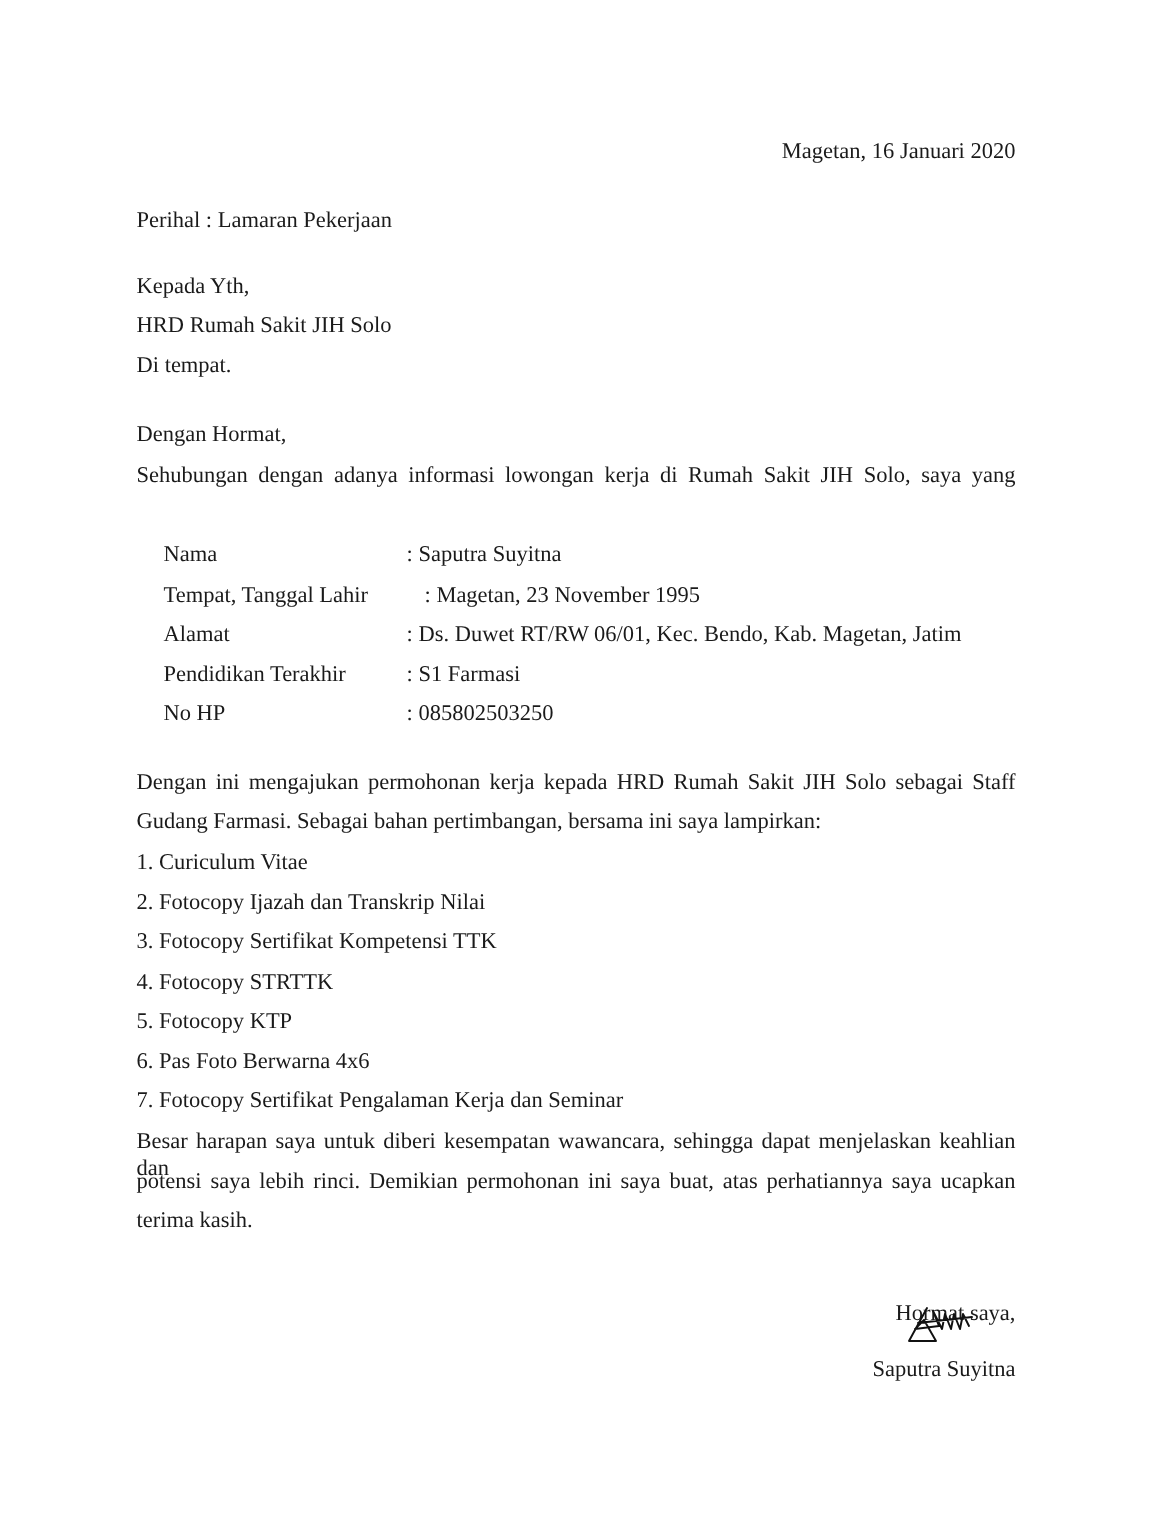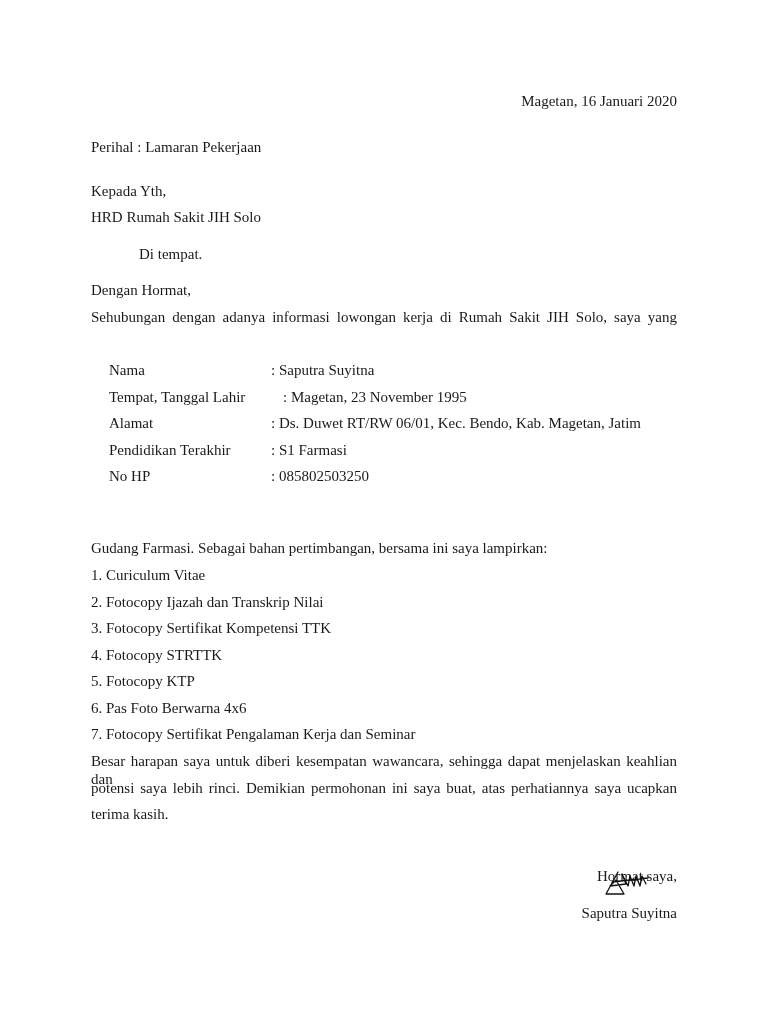--- a/index.html
+++ b/index.html
@@ -20,21 +20,21 @@
 <body>
 
 <div class="page">
 
   <div class="right" style="top:92px;">Magetan, 16 Januari 2020</div>
 
   <div class="line" style="top:138px;">Perihal : Lamaran Pekerjaan</div>
 
   <div class="line" style="top:182px;">Kepada Yth,</div>
   <div class="line" style="top:208px;">HRD Rumah Sakit JIH Solo</div>
-  <div class="line" style="top:245px;margin-left:48px;">Di tempat.</div>
+  <div class="line" style="top:235px;">Di tempat.</div>
 
   <div class="line" style="top:281px;">Dengan Hormat,</div>
 
   <div class="just" style="top:308px;">Sehubungan dengan adanya informasi lowongan kerja di Rumah Sakit JIH Solo, saya yang</div>
 
   <div>
     <div>
       <div class="bio-label" style="top:361px;">Nama</div>
       <div class="bio-value" style="top:361px;">: Saputra Suyitna</div>
     </div>
@@ -49,20 +49,21 @@
     <div>
       <div class="bio-label" style="top:441px;">Pendidikan Terakhir</div>
       <div class="bio-value" style="top:441px;">: S1 Farmasi</div>
     </div>
     <div>
       <div class="bio-label" style="top:467px;">No HP</div>
       <div class="bio-value" style="top:467px;">: 085802503250</div>
     </div>
   </div>
 
+  <div class="just" style="top:513px;">Dengan ini mengajukan permohonan kerja kepada HRD Rumah Sakit JIH Solo sebagai Staff</div>
   <div class="line" style="top:539px;">Gudang Farmasi. Sebagai bahan pertimbangan, bersama ini saya lampirkan:</div>
 
   <div>
     <div class="line" style="top:566px;">1. Curiculum Vitae</div>
     <div class="line" style="top:593px;">2. Fotocopy Ijazah dan Transkrip Nilai</div>
     <div class="line" style="top:619px;">3. Fotocopy Sertifikat Kompetensi TTK</div>
     <div class="line" style="top:646px;">4. Fotocopy STRTTK</div>
     <div class="line" style="top:672px;">5. Fotocopy KTP</div>
     <div class="line" style="top:699px;">6. Pas Foto Berwarna 4x6</div>
     <div class="line" style="top:725px;">7. Fotocopy Sertifikat Pengalaman Kerja dan Seminar</div>

